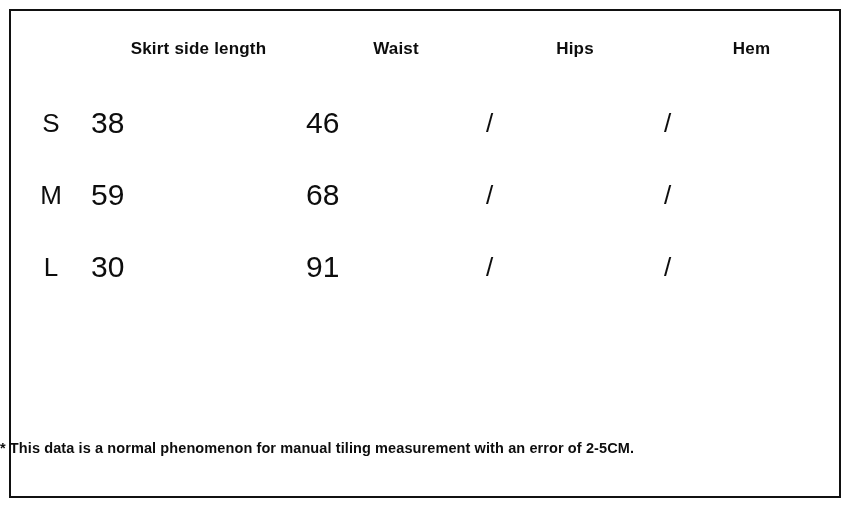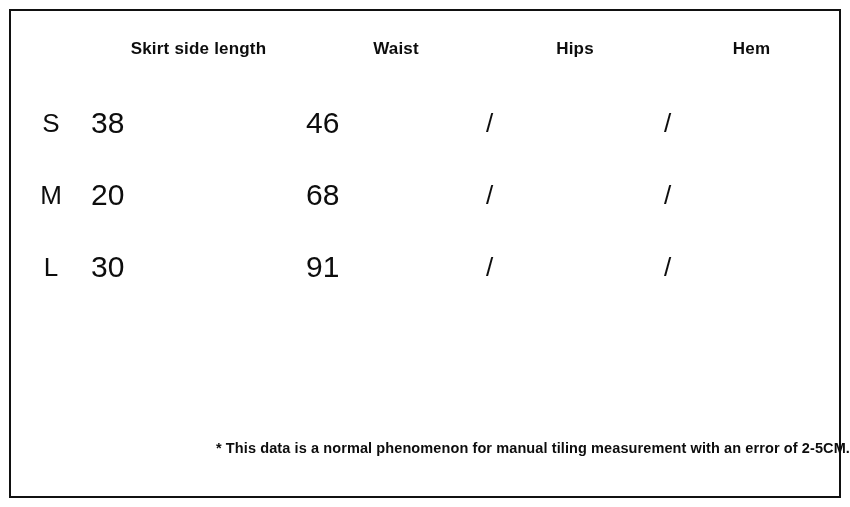--- a/index.html
+++ b/index.html
@@ -70,21 +70,21 @@
     text-align: center;
   }
   .size-table td.slash {
     font-size: 26px;
   }
   .note {
     position: absolute;
     left: 0;
     right: 0;
     top: 440px;
-    text-align: right;
+    text-align: left;
     font-size: 14.5px;
     font-weight: bold;
     color: #0d0d0d;
     letter-spacing: 0.1px;
   }
 </style>
 </head>
 <body>
 
 <div class="sheet">
@@ -110,21 +110,21 @@
     <tbody>
       <tr>
         <td class="size-label">S</td>
         <td>38</td>
         <td>46</td>
         <td class="slash">/</td>
         <td class="slash">/</td>
       </tr>
       <tr>
         <td class="size-label">M</td>
-        <td>20</td>
+        <td>59</td>
         <td>68</td>
         <td class="slash">/</td>
         <td class="slash">/</td>
       </tr>
       <tr>
         <td class="size-label">L</td>
         <td>30</td>
         <td>91</td>
         <td class="slash">/</td>
         <td class="slash">/</td>

